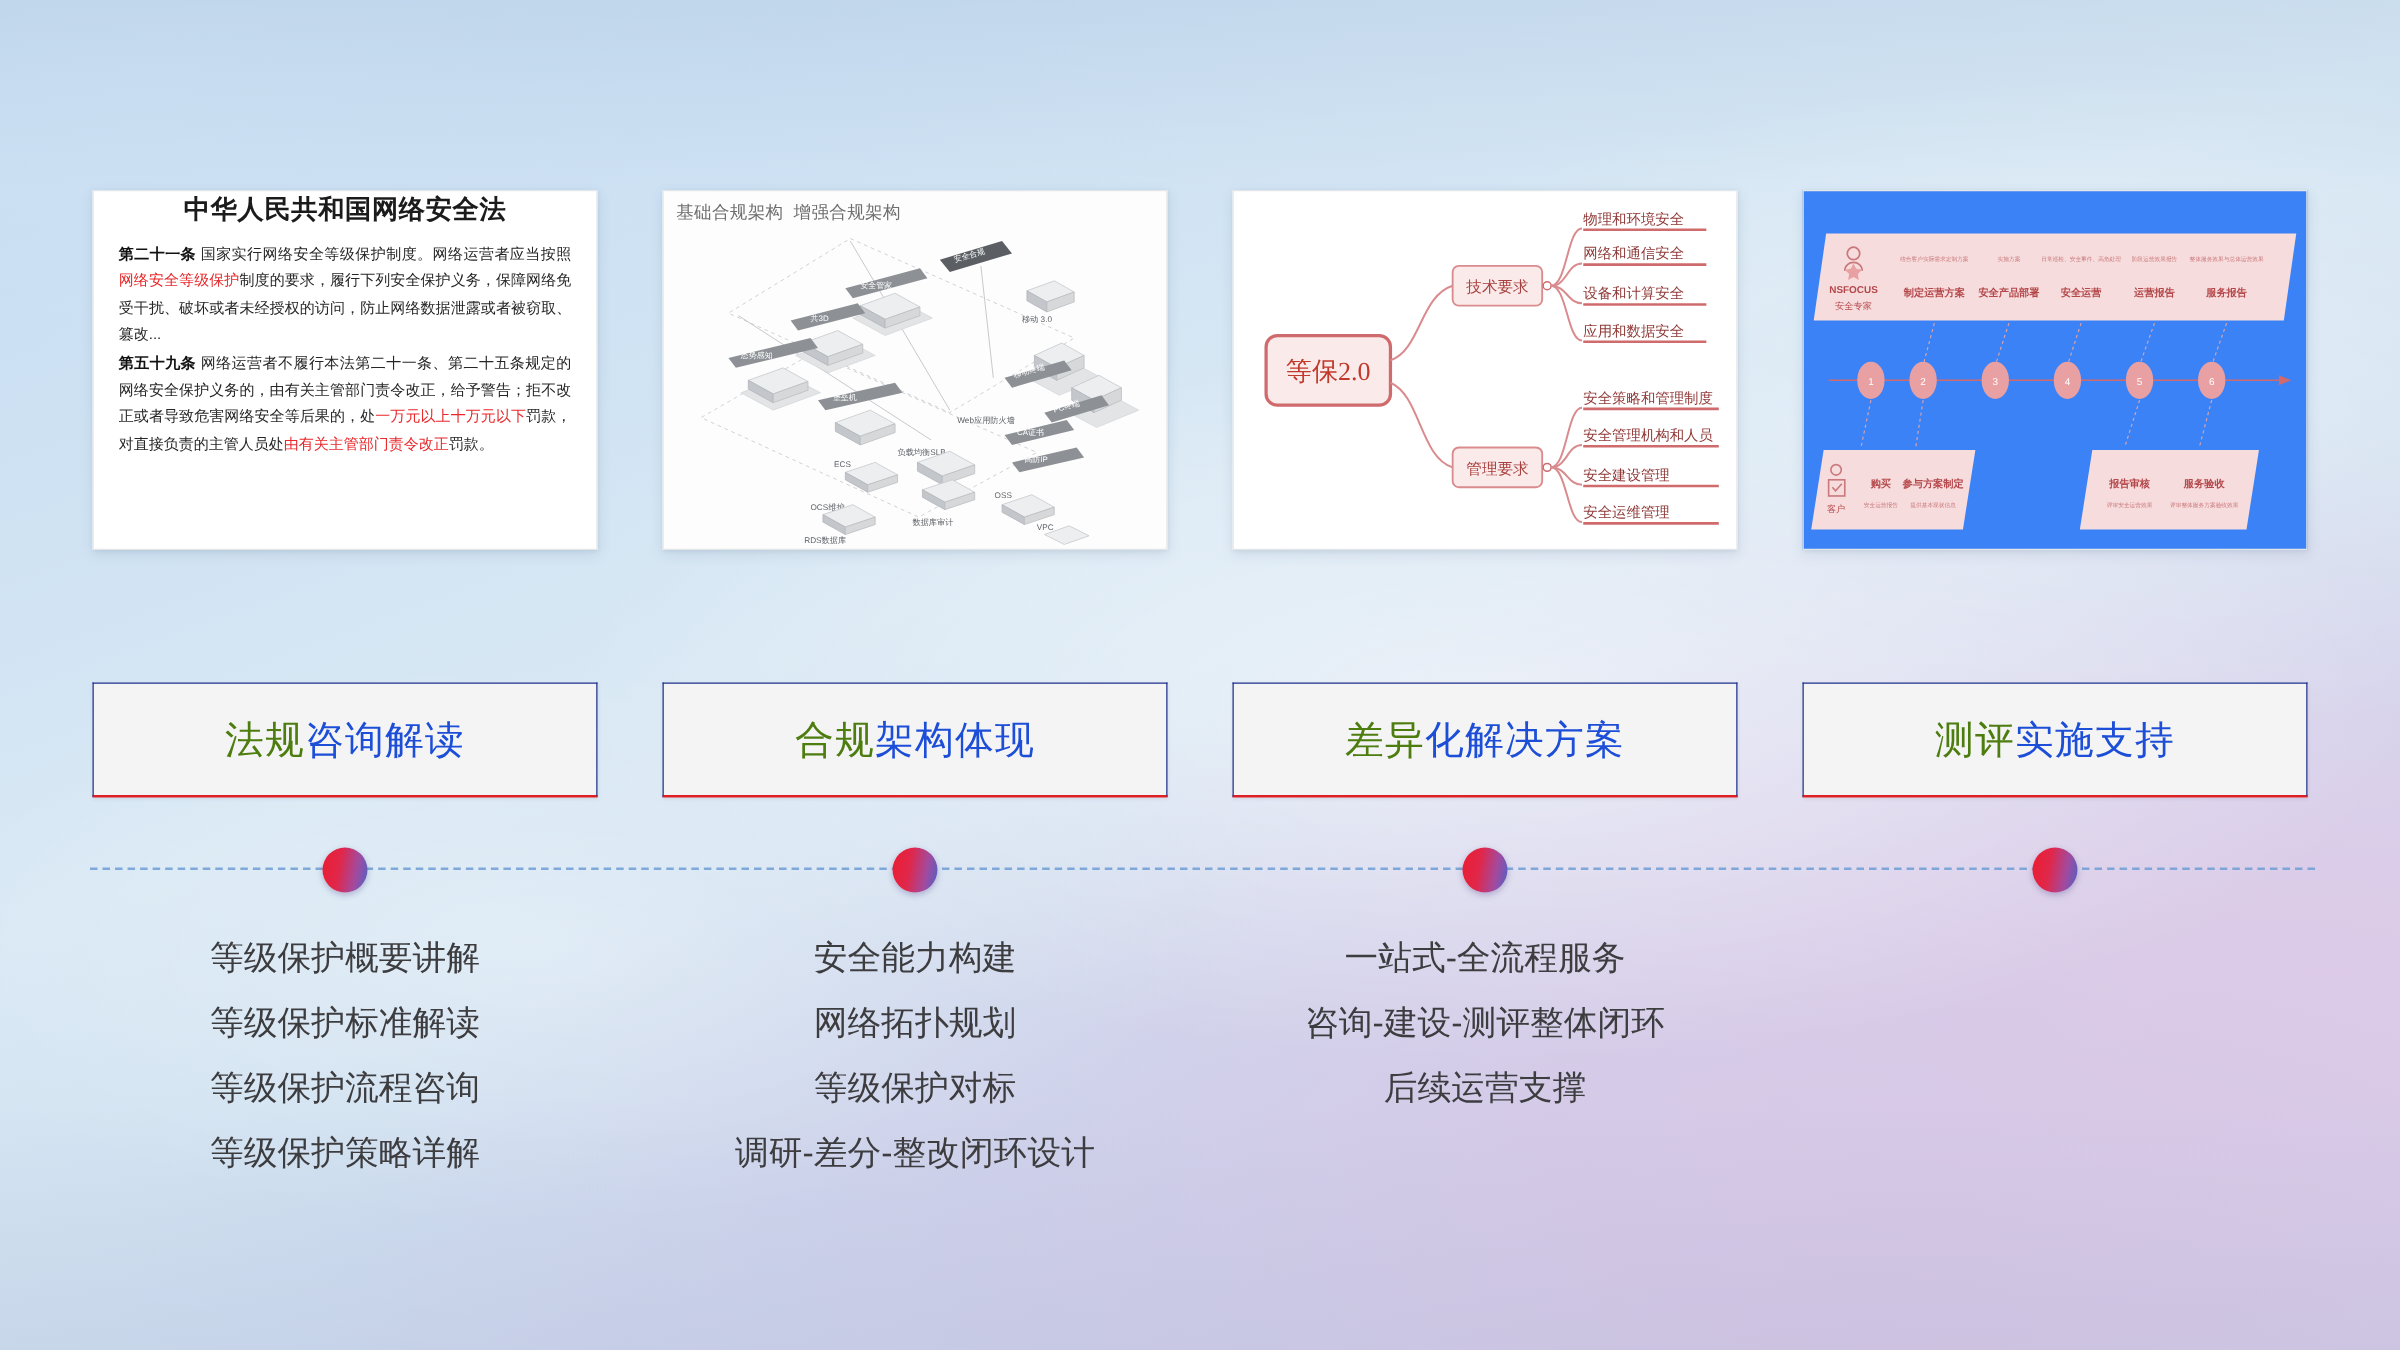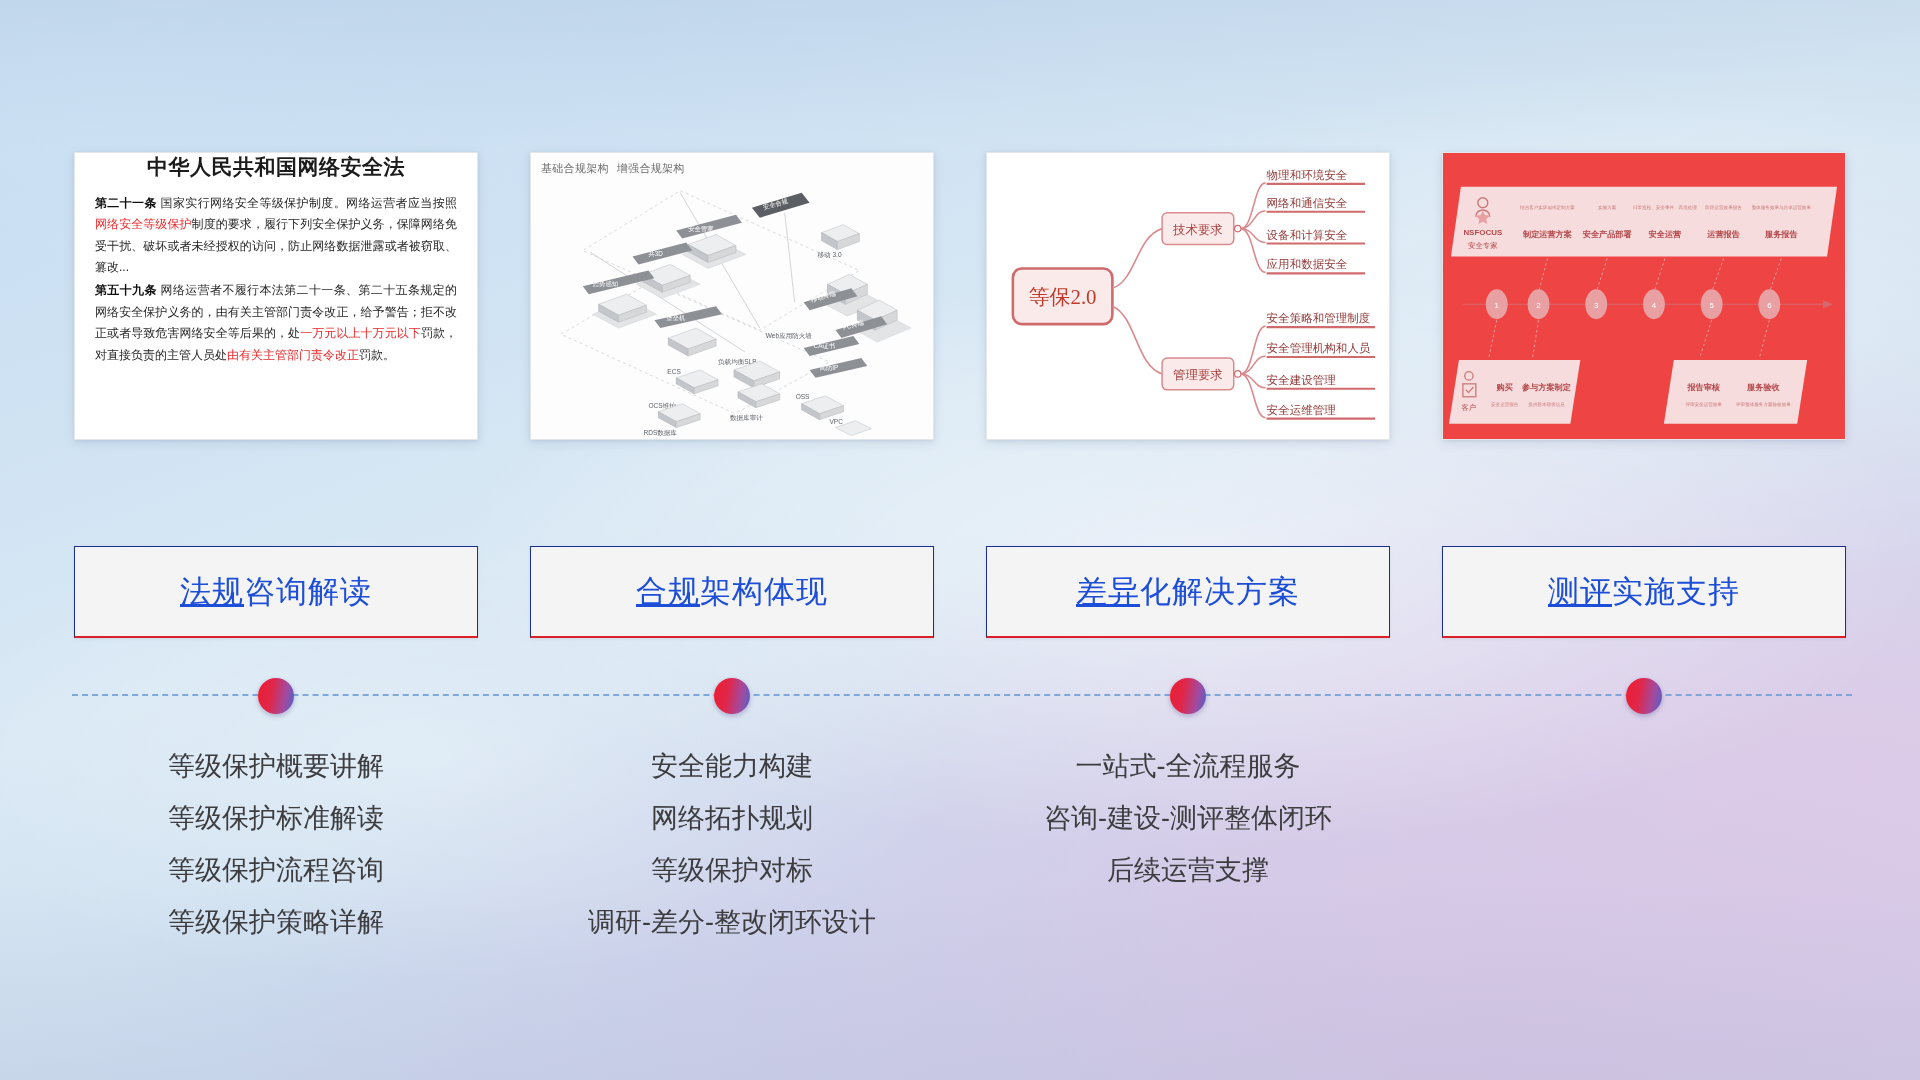--- a/index.html
+++ b/index.html
@@ -64,21 +64,21 @@
     font-size: 12px; line-height: 1.78; color: #262626;
     text-align: justify;
   }
   .law-p + .law-p { margin-top: 2px; }
   .law-art { font-weight: bold; color: #111; }
   .law-red { color: #e8282b; }
 
   
   .arch-card { background: #fdfdfd; }
   .arch-tabs { position: absolute; left: 10px; top: 8px; display: flex; gap: 8px; z-index: 6; }
-  .arch-tab { font-size: 11px; color: #6d6d6d; letter-spacing: .3px; }
+  .arch-tab { font-size: 14px; color: #6d6d6d; letter-spacing: .3px; }
   .arch-svg { position: absolute; inset: 0; }
   .iso-box { fill: #d6d8da; stroke: #b9bcbf; stroke-width: .6; }
   .iso-top { fill: #eceef0; stroke: #c3c6c9; stroke-width: .6; }
   .iso-side { fill: #c3c6ca; stroke: #b0b3b7; stroke-width: .6; }
   .iso-plate { fill: #e2e4e6; stroke:#cfd2d5; stroke-width:.5; }
   .iso-tag { fill: #8d9196; }
   .iso-tag-dark { fill: #5b5f64; }
   .iso-txt { font-size: 6.4px; fill: #ffffff; font-family: "Liberation Sans", sans-serif; }
   .iso-txt-d { font-size: 6.6px; fill: #5d6166; font-family: "Liberation Sans", sans-serif; }
   .iso-line { stroke: #c6c9cc; stroke-width: .8; fill: none; }
@@ -91,21 +91,21 @@
     fill: #fbeaea; stroke: #cf6a6d; stroke-width: 2.6; rx: 9;
   }
   .mm-node { fill: #fbeaea; stroke: #d98b8e; stroke-width: 1.5; rx: 5; }
   .mm-root-t { font-size: 21px; fill: #c0392b; font-family: "Liberation Serif", serif; }
   .mm-node-t { font-size: 12.5px; fill: #a8413f; font-family: "Liberation Serif", serif; }
   .mm-leaf-t { font-size: 11.6px; fill: #8f3a38; font-family: "Liberation Serif", serif; }
   .mm-edge { fill: none; stroke: #d98b8e; stroke-width: 1.6; }
   .mm-under { stroke: #cf6a6d; stroke-width: 2.1; }
 
   
-  .flow-card { background: #ef4444; }
+  .flow-card { background: #3b82f6; }
   .flow-svg { position: absolute; inset: 0; }
   .fl-band { fill: #f7dcdd; }
   .fl-band2 { fill: #f7dcdd; }
   .fl-title { font-size: 8.2px; fill: #b4484b; font-weight: bold; font-family: "Liberation Sans", sans-serif; }
   .fl-sub { font-size: 4.6px; fill: #c9797b; font-family: "Liberation Sans", sans-serif; }
   .fl-num-c { fill: #e8a0a3; }
   .fl-num { font-size: 8px; fill: #ffffff; font-family: "Liberation Sans", sans-serif; }
   .fl-axis { stroke: #d4696c; stroke-width: 1.2; fill: none; }
   .fl-conn { stroke: #e0a5a7; stroke-width: .9; fill: none; stroke-dasharray: 2.5 2.5; }
   .fl-brand { font-size: 8px; fill: #b4484b; font-weight: bold; font-family: "Liberation Sans", sans-serif; }
@@ -125,21 +125,21 @@
     border-bottom: 2.2px solid #dd1f26;
     display: flex; align-items: center; justify-content: center;
     box-shadow: 0 1px 3px rgba(60,80,120,.10);
   }
   .feature-btn .lbl {
     font-size: 31px;
     font-family: "Liberation Serif", "DejaVu Serif", serif;
     letter-spacing: 1px;
     white-space: nowrap;
   }
-  .c-blue { color: #1d4ed8; text-decoration: underline; }
+  .c-blue { color: #4d7c0f; }
   .c-red  { color: #1d4ed8; }
 
   
   .timeline {
     position: absolute;
     left: 72px; top: 694px;
     width: 1780px; height: 4px;
     border-top: 2px dashed #6f9ed6;
     opacity: .85;
   }

